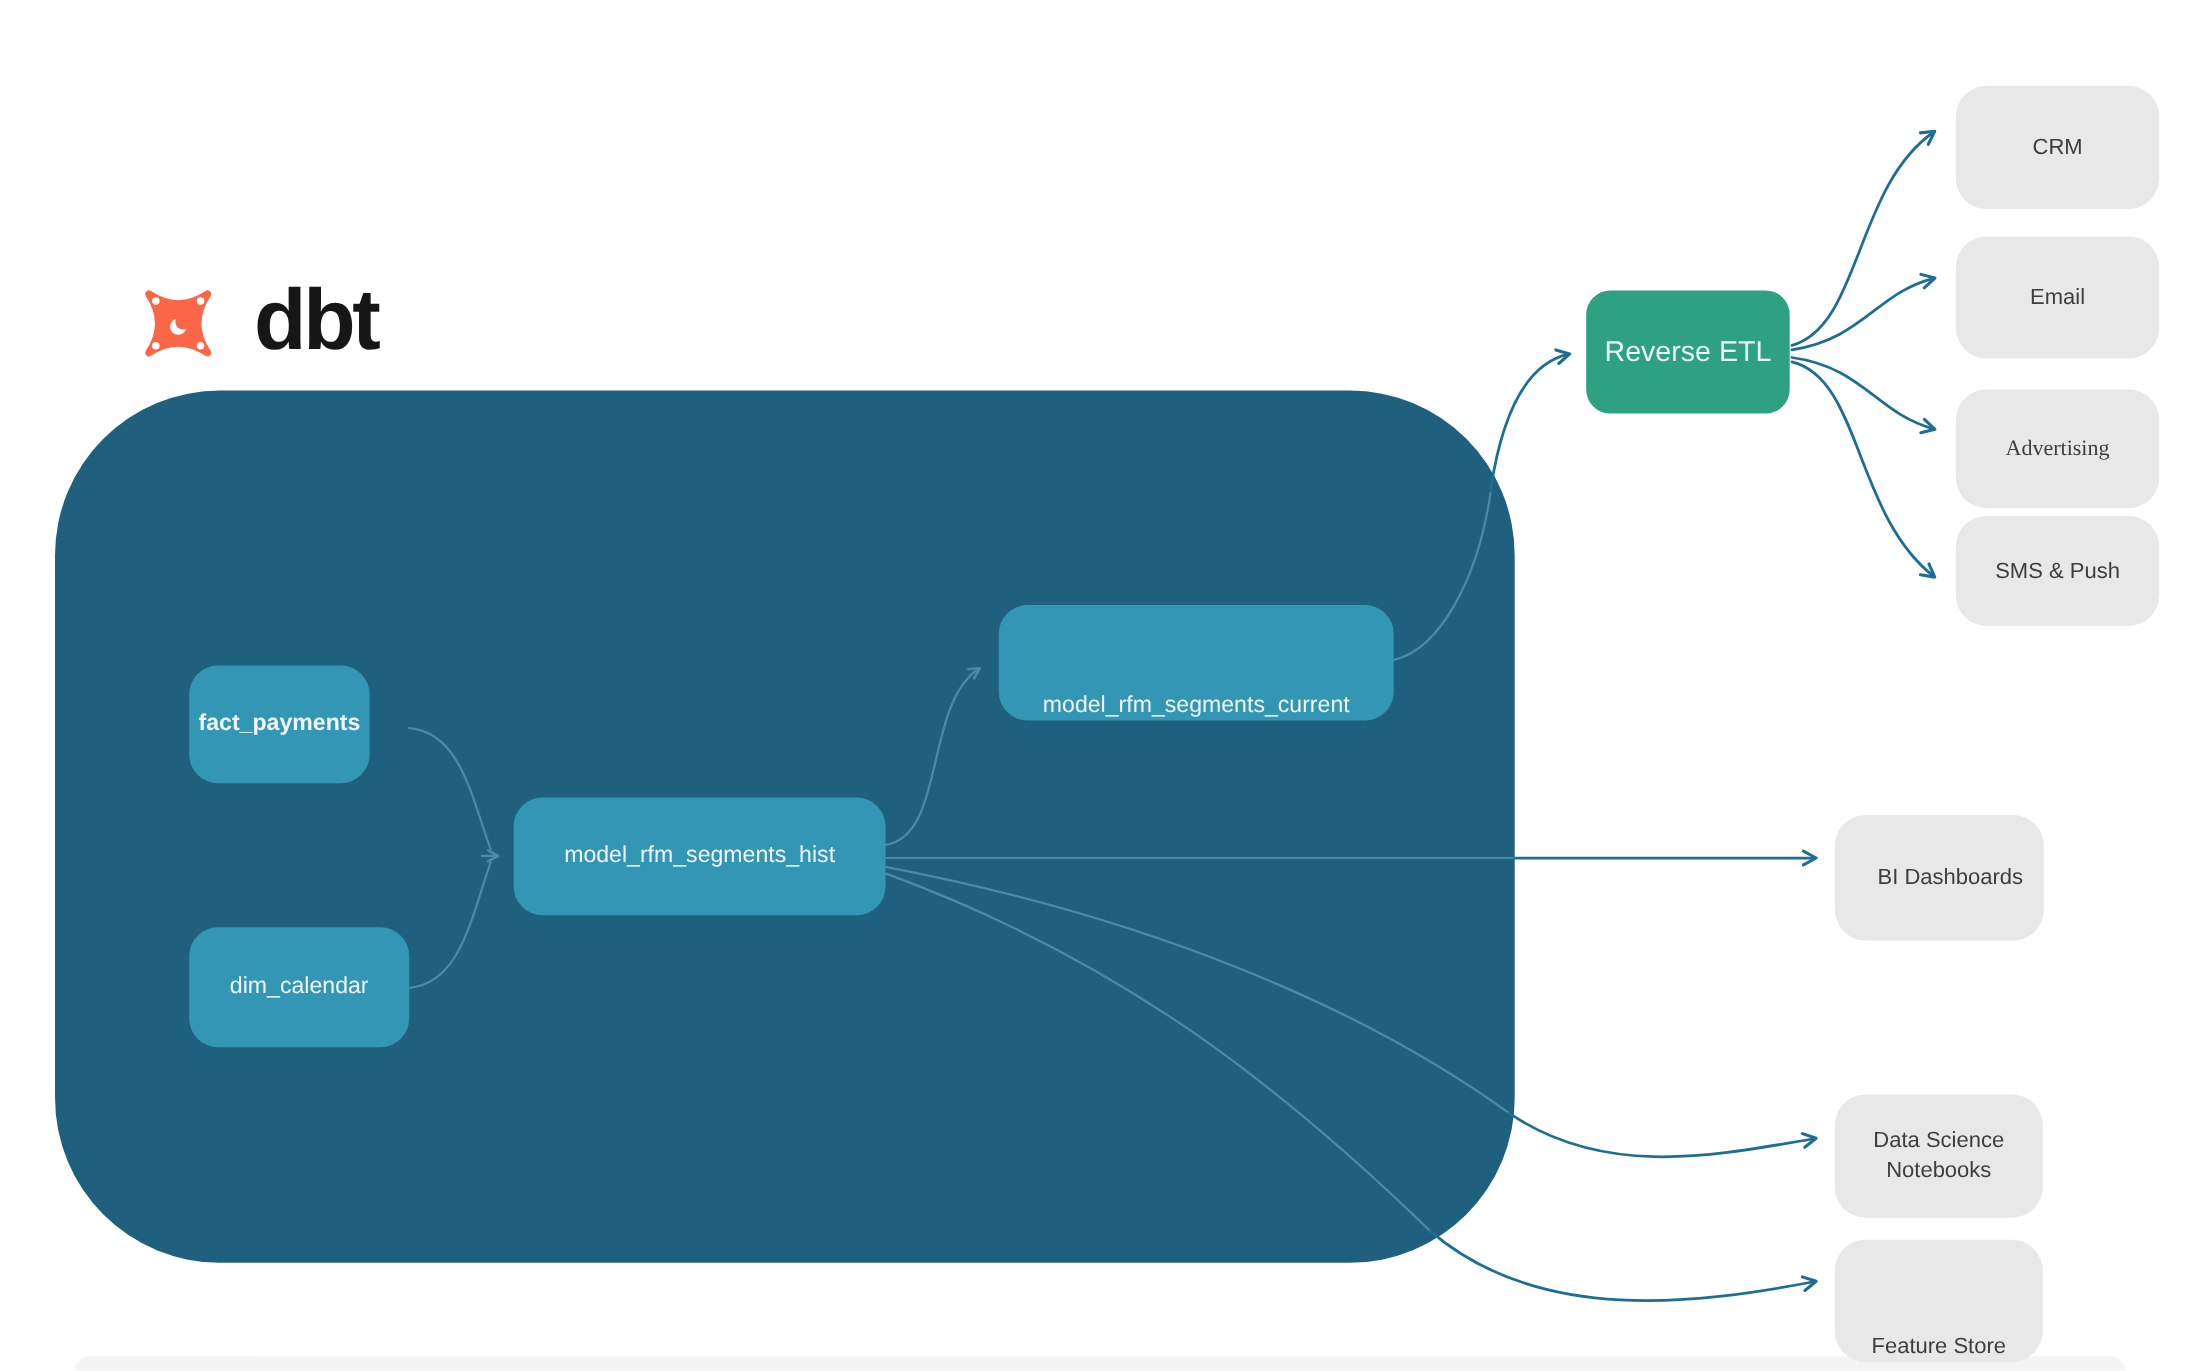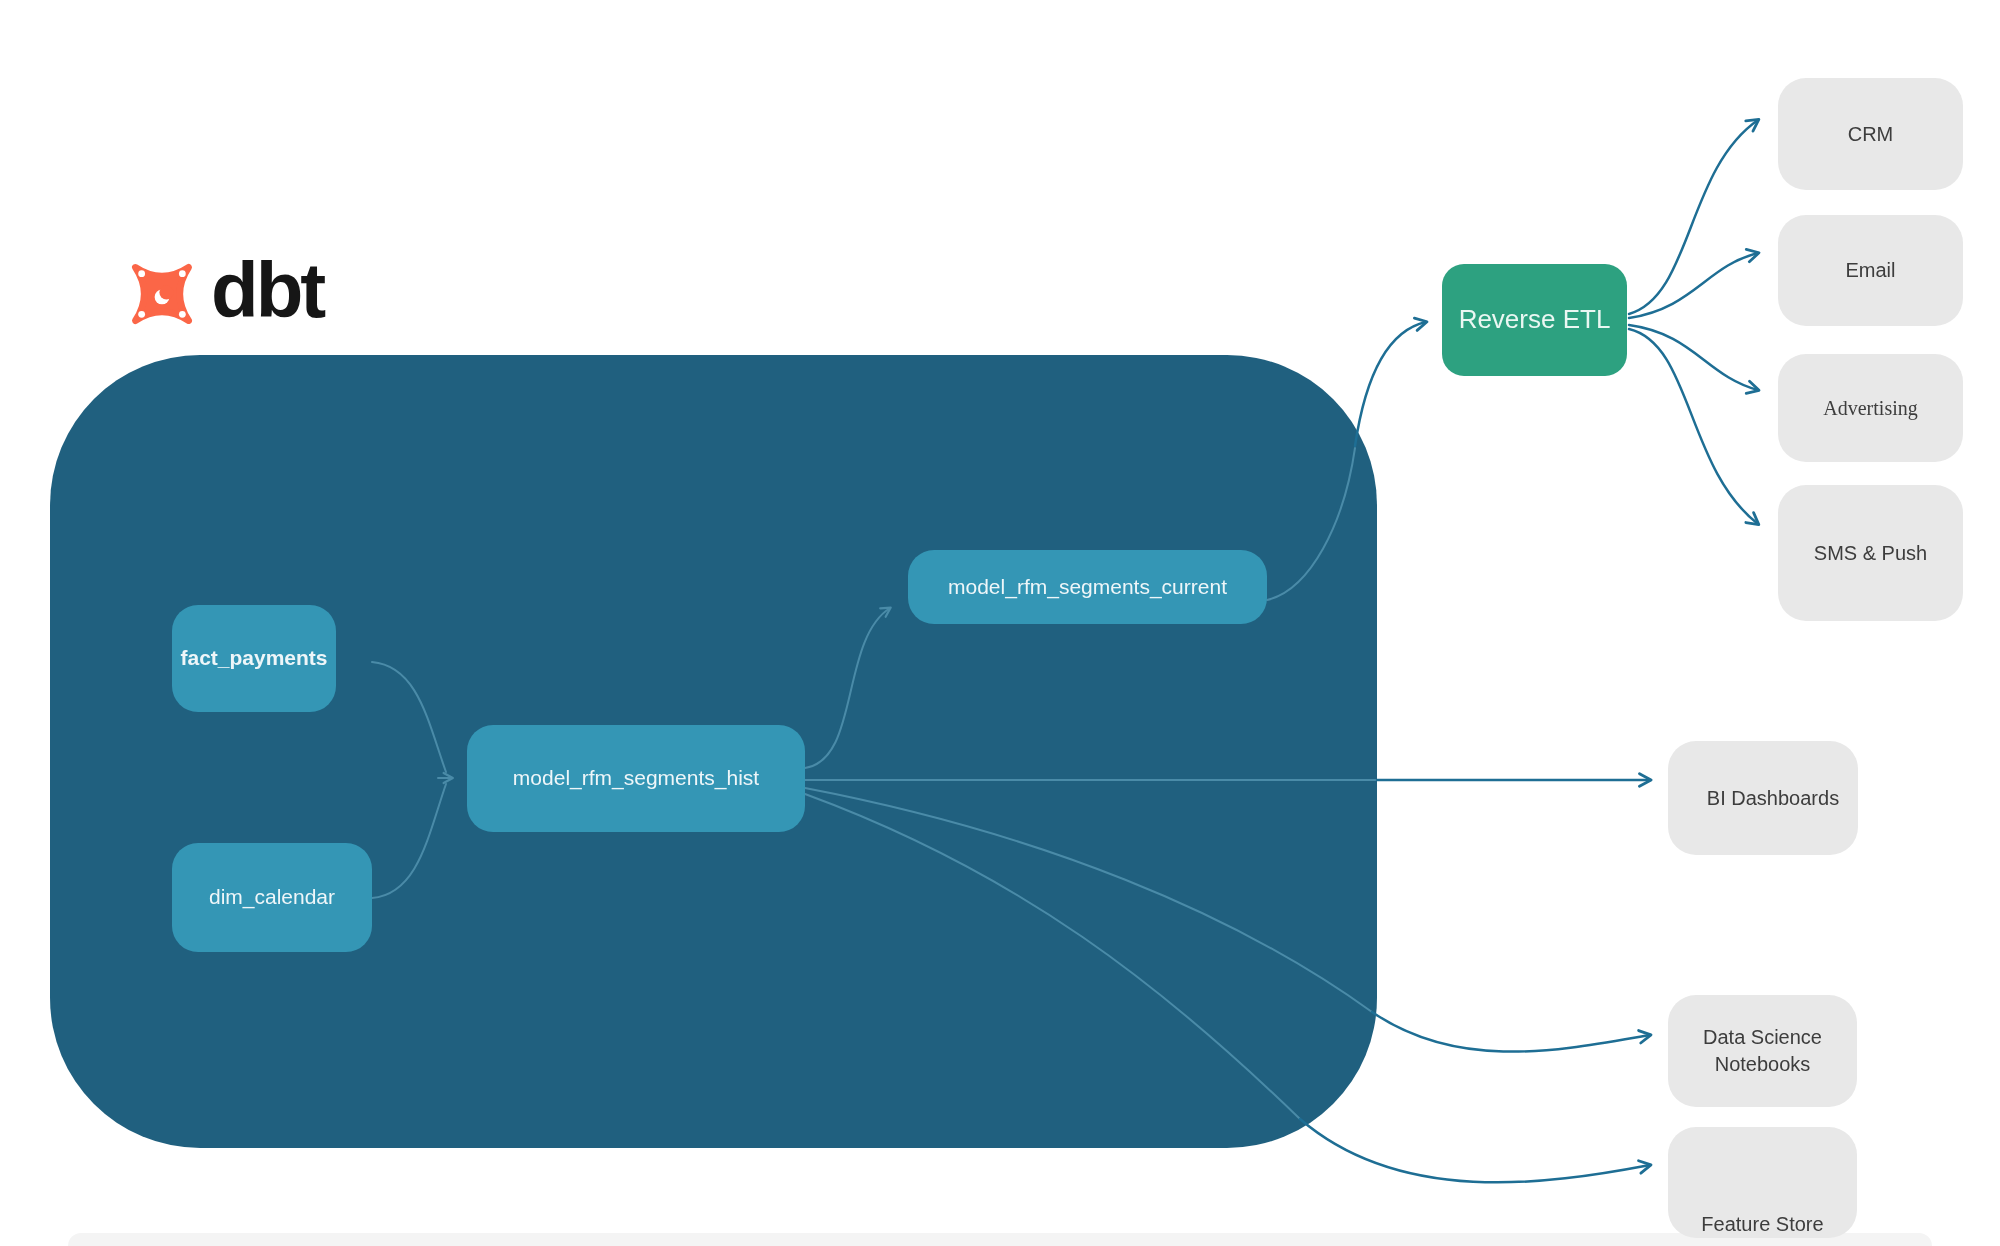--- a/index.html
+++ b/index.html
@@ -32,43 +32,43 @@
 
   
   .box{
     position:absolute;z-index:3;display:flex;align-items:center;justify-content:center;
     text-align:center;line-height:1.35;
   }
   .node{background:var(--c-node);color:var(--c-node_text);border-radius:26px;font-size:21px;}
   #n-fact{left:172px;top:605px;width:164px;height:107px;font-weight:bold;}
   #n-dim{left:172px;top:843px;width:200px;height:109px;}
   #n-hist{left:467px;top:725px;width:338px;height:107px;}
-  #n-current{left:908px;top:550px;width:359px;height:74px;}
+  #n-current{left:908px;top:550px;width:359px;height:105px;align-items:flex-end;}
 
   .retl{
     left:1442px;top:264px;width:185px;height:112px;
     background:var(--c-reverse_etl);color:var(--c-reverse_etl_text);
     border-radius:22px;font-size:26px;
   }
 
   .dest{background:var(--c-dest_box);color:var(--c-dest_text);border-radius:28px;font-size:20px;margin-top:19px;}
   #d-crm{left:1778px;top:59px;width:185px;height:112px;}
   #d-email{left:1778px;top:196px;width:185px;height:111px;}
   #d-adv{left:1778px;top:335px;width:185px;height:108px;font-family:Liberation Serif, serif;}
-  #d-sms{left:1778px;top:466px;width:185px;height:136px;}
+  #d-sms{left:1778px;top:450px;width:185px;height:100px;}
   #o-bi{left:1668px;top:722px;width:190px;height:114px;padding-left:20px;}
   #o-ds{left:1668px;top:976px;width:189px;height:112px;padding:16px 26px;}
   #o-fs{left:1668px;top:1108px;width:189px;height:111px;align-items:flex-end;}
 
   
   .logo{position:absolute;left:125px;top:254px;display:flex;align-items:center;gap:12px;z-index:3;}
   .logo-icon{width:74px;height:80px;}
   .logo-text{
     font-size:78px;font-weight:bold;letter-spacing:-3px;
-    color:var(--c-logo_text);line-height:1;transform:translateY(-4px);
+    color:var(--c-logo_text);line-height:1;transform:translateY(-4px);margin-left:20px;
   }
 
   
   .footer-strip{
     position:absolute;left:68px;top:1233px;width:1864px;height:13px;
     background:var(--c-footer);border-radius:14px 14px 0 0;z-index:1;
   }
 </style>
 </head>
 <body>

